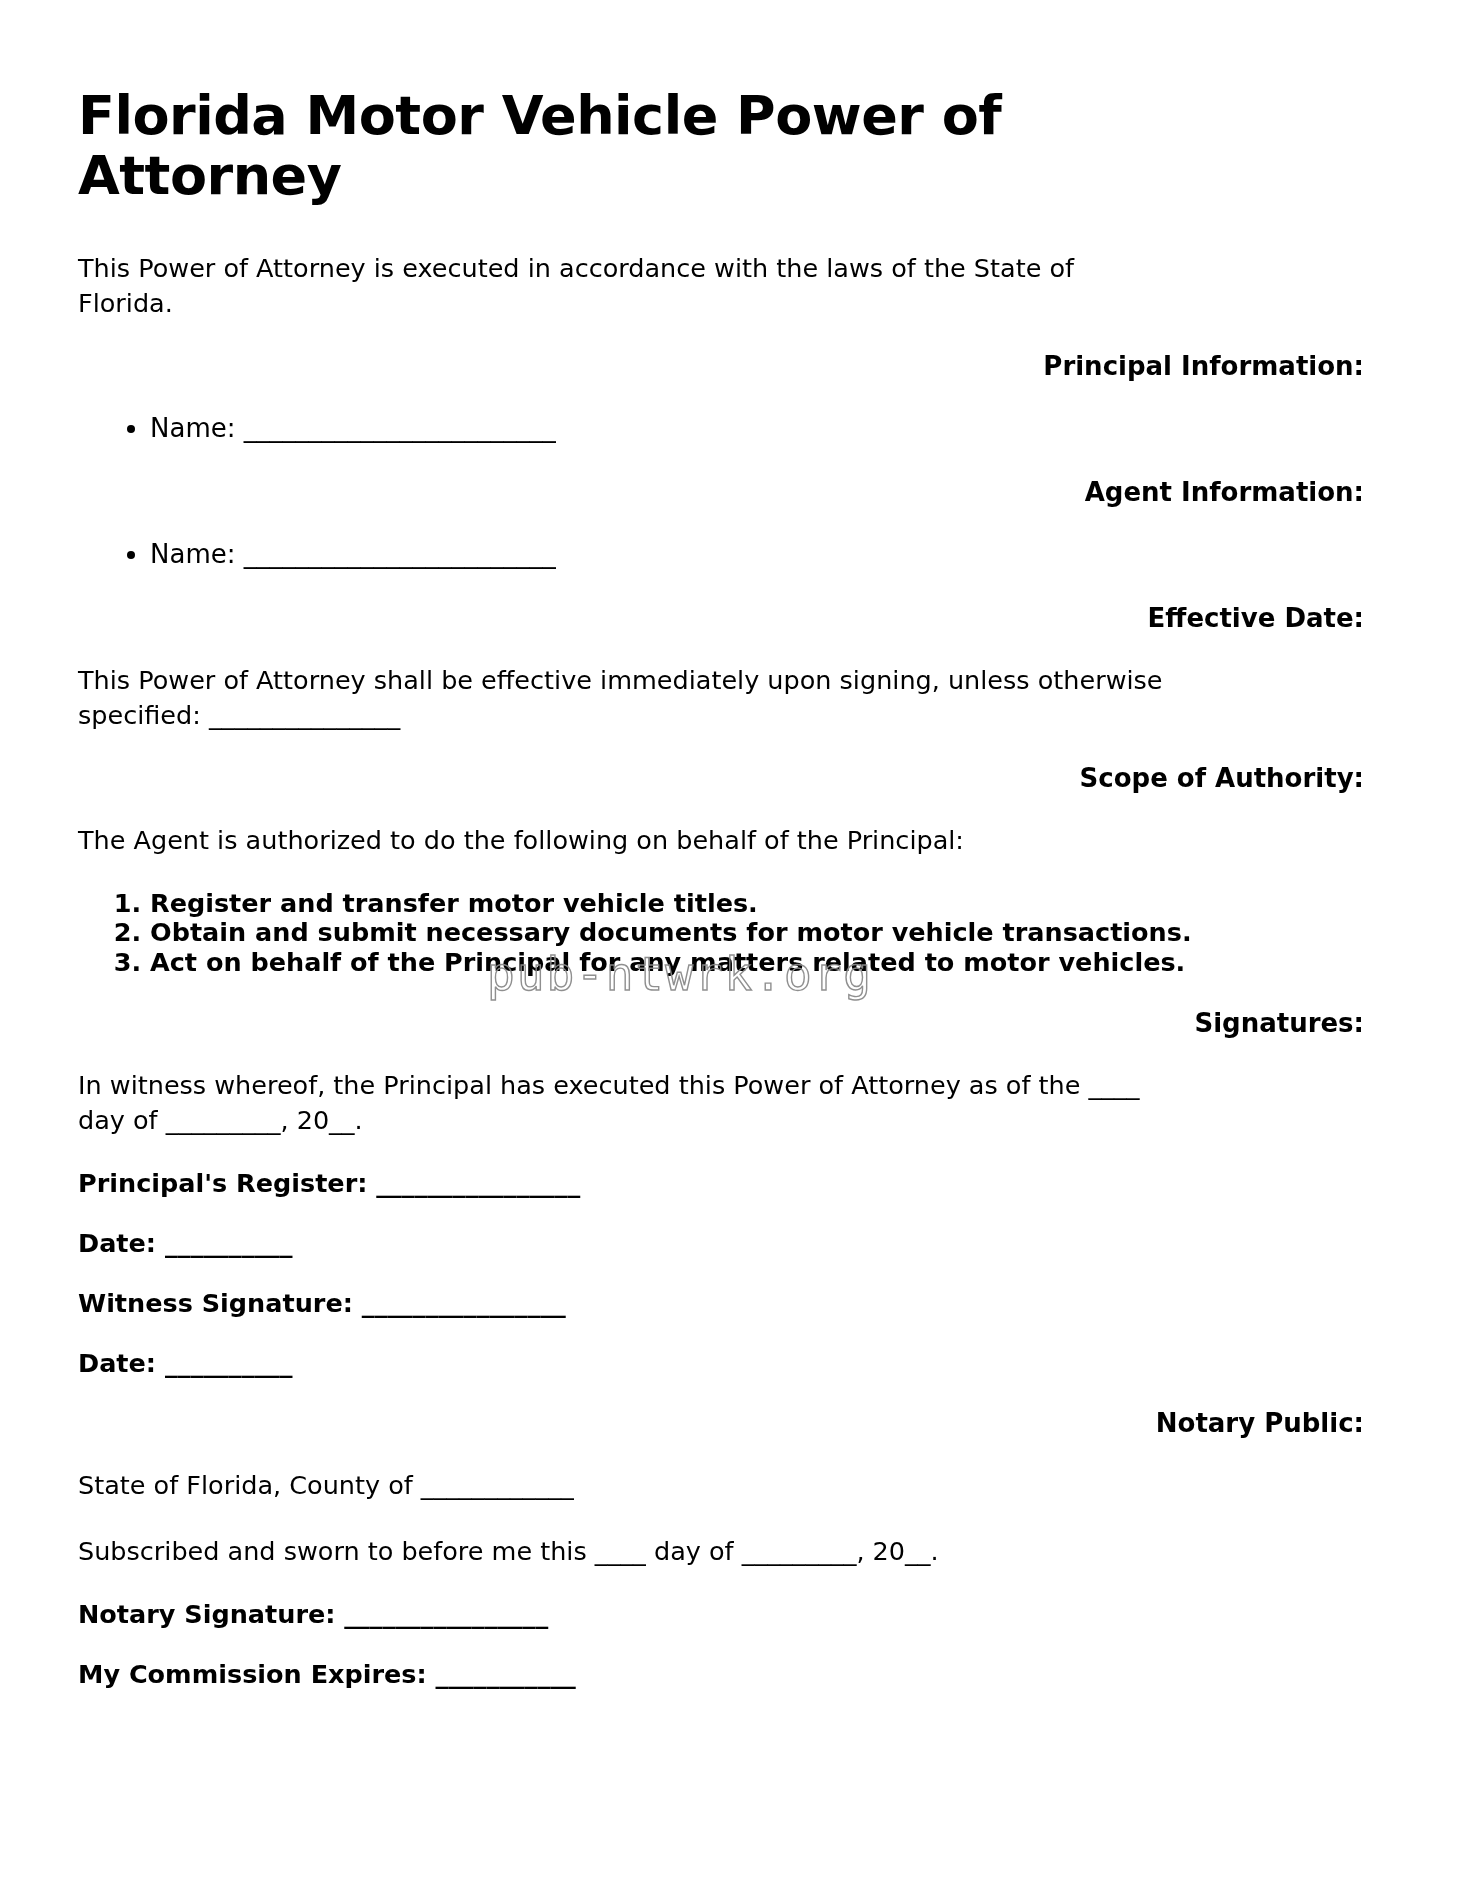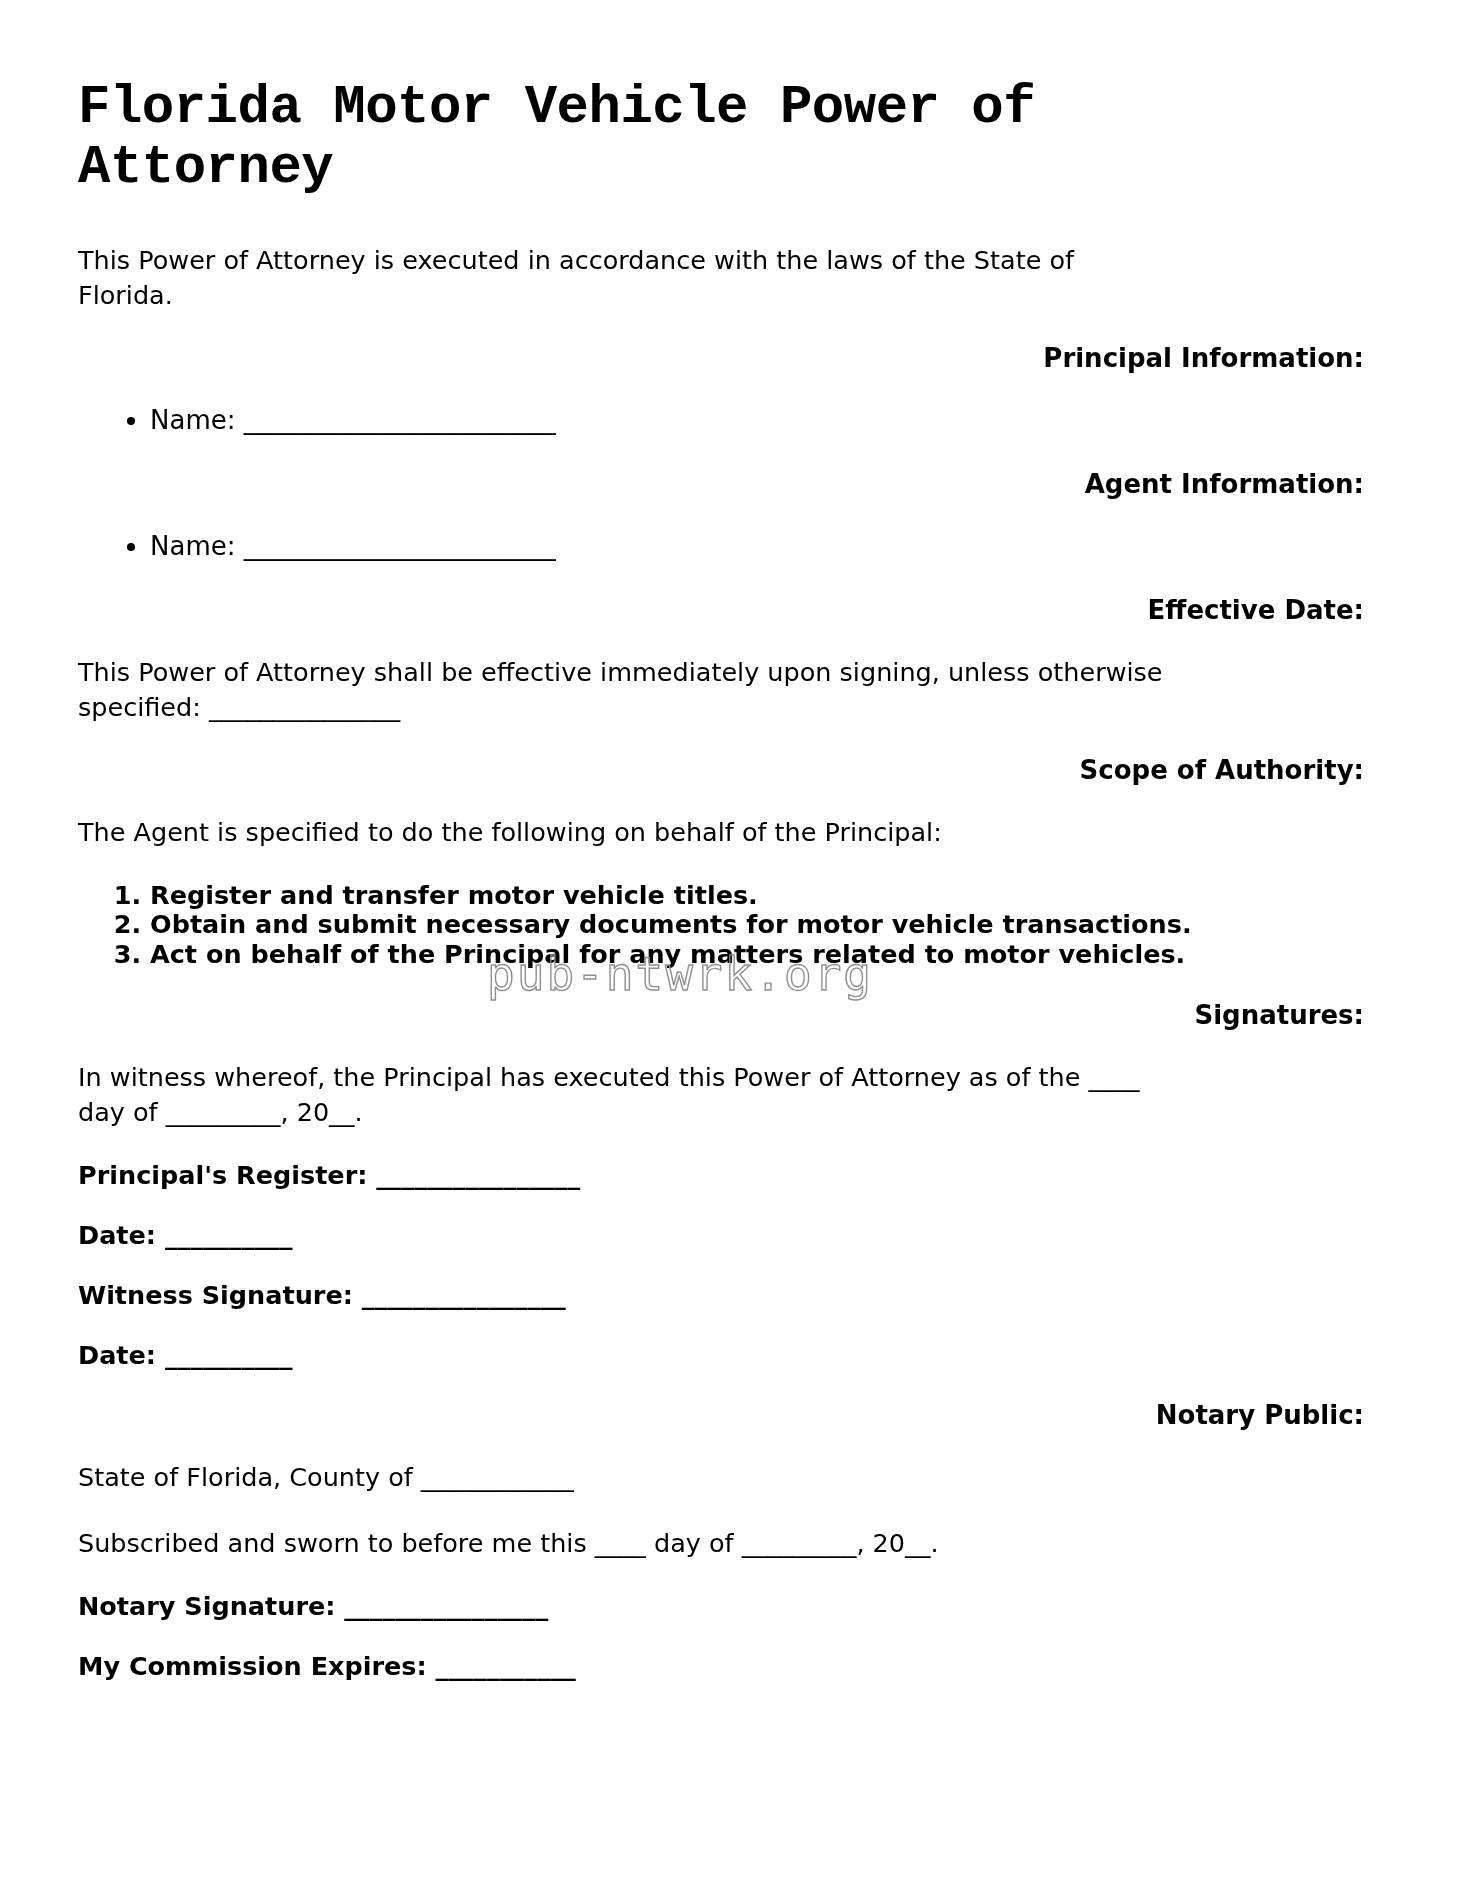--- a/index.html
+++ b/index.html
@@ -42,23 +42,22 @@
     z-index: 5;
     opacity: 0.95;
   }
 
   
   h1.doc-title {
     font-size: 54px;
     font-weight: bold;
     line-height: 1.12;
     letter-spacing: -0.5px;
-    margin: 0 0 44px 0;
+    margin: 8px 0 44px 0;
     max-width: 1030px;
-    font-family: Liberation Mono, monospace;
   }
 
   p.body-text {
     font-size: 25.5px;
     line-height: 1.38;
     margin: 0 0 30px 0;
     max-width: 1090px;
   }
 
   h2.section-head {
@@ -119,21 +118,21 @@
   <ul class="bullets">
     <li>Name: ________________________</li>
   </ul>
 
   <h2 class="section-head">Effective Date:</h2>
 
   <p class="body-text">This Power of Attorney shall be effective immediately upon signing, unless otherwise specified: _______________</p>
 
   <h2 class="section-head">Scope of Authority:</h2>
 
-  <p class="body-text">The Agent is specified to do the following on behalf of the Principal:</p>
+  <p class="body-text">The Agent is authorized to do the following on behalf of the Principal:</p>
 
   <ol class="numbered">
     <li>Register and transfer motor vehicle titles.</li>
     <li>Obtain and submit necessary documents for motor vehicle transactions.</li>
     <li>Act on behalf of the Principal for any matters related to motor vehicles.</li>
   </ol>
 
   <h2 class="section-head">Signatures:</h2>
 
   <p class="body-text">In witness whereof, the Principal has executed this Power of Attorney as of the ____ day of _________, 20__.</p>

